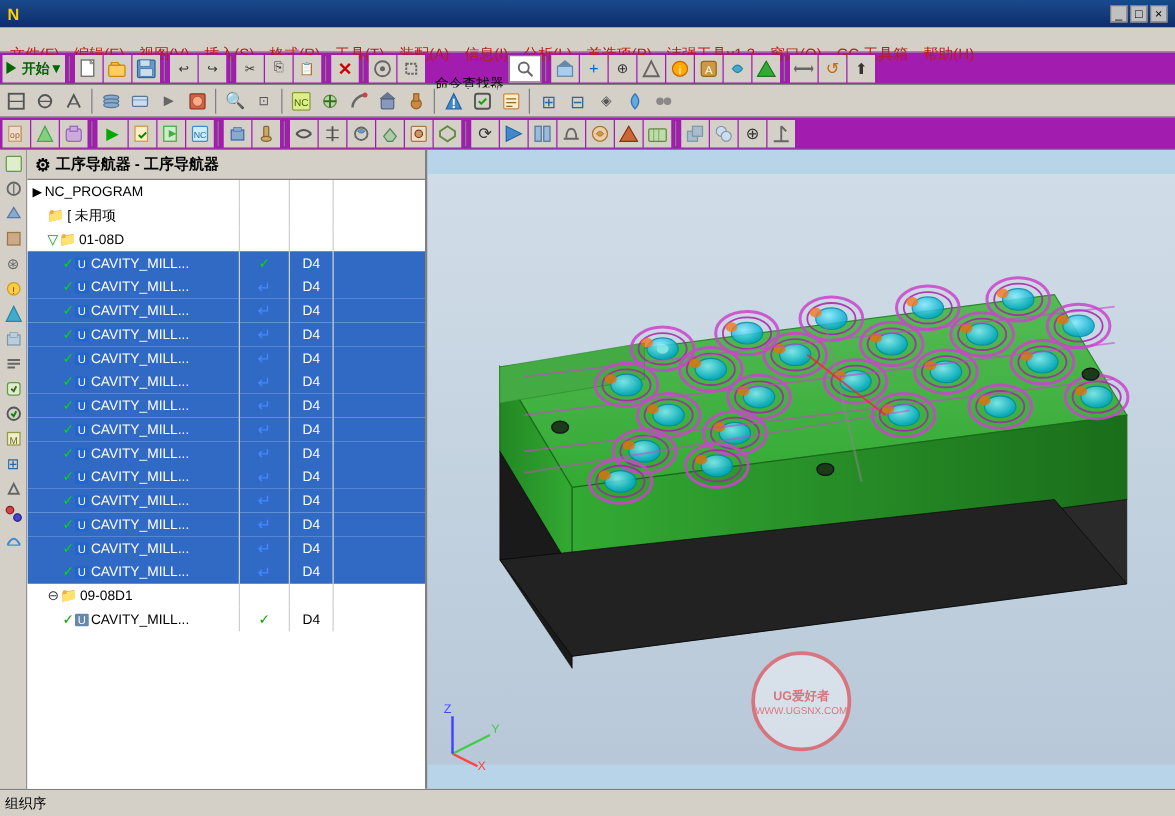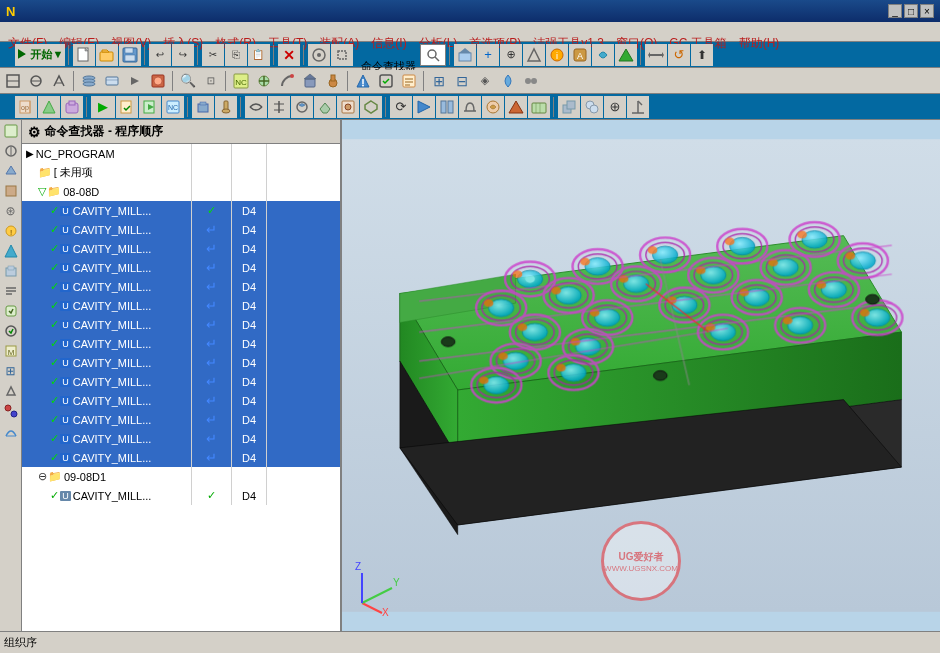--- a/index.html
+++ b/index.html
@@ -28,25 +28,25 @@
     .menu-item {
       padding: 2px 6px;
       font-size: 12px;
       cursor: pointer;
       color: #b91c1c;
       margin-top: 23px;
     }
 
     
     .toolbar {
-      background: #0369a1;
+      background: #a21caf;
       height: 26px;
       display: flex;
       align-items: center;
-      padding: 1px 15px;
+      padding: 1px 2px;
       border-bottom: 1px solid #808080;
       gap: 1px;
     }
     .toolbar2 {
       background: #d4d0c8;
       height: 26px;
       display: flex;
       align-items: center;
       padding: 1px 2px;
       border-bottom: 1px solid #808080;
@@ -680,21 +680,21 @@
           <path d="M2 12 Q7 2 12 12" fill="none" stroke="#4488cc" stroke-width="1.5"></path>
           <line x1="2" y1="12" x2="12" y2="12" stroke="#4488cc" stroke-width="1"></line>
         </svg>
     </div>
   </div>
 
   <div id="left-panel">
 
     <div id="nav-header">
       <span class="gear-icon">⚙</span>
-      <span>命令查找器 - 程序顺序</span>
+      <span>工序导航器 - 工序导航器</span>
     </div>
 
 
     <div id="tree-body">
 
       <div class="tree-row">
         <div class="tree-row-content" style="padding-left:4px;">
           <span style="margin-right:2px;font-size:10px;">▶</span>
           <span>NC_PROGRAM</span>
         </div>
@@ -710,21 +710,21 @@
         </div>
         <div class="tree-row-tool"></div>
         <div class="tree-row-cutter"></div>
         <div class="tree-row-time"></div>
       </div>
 
       <div class="tree-row">
         <div class="tree-row-content" style="padding-left:16px;">
           <span style="color:#00aa00;margin-right:1px;font-size:11px;">▽</span>
           <span style="color:#ffaa00;margin-right:2px;">📁</span>
-          <span>08-08D</span>
+          <span>01-08D</span>
         </div>
         <div class="tree-row-tool"></div>
         <div class="tree-row-cutter"></div>
         <div class="tree-row-time"></div>
       </div>
 
       <div class="tree-row selected">
         <div class="tree-row-content" style="padding-left:28px;">
           <span style="color:#00dd00;margin-right:1px;font-size:11px;">✓</span>
           <span style="background:#2266cc;color:white;font-size:9px;padding:0 2px;margin-right:2px;border-radius:1px;">U</span>

